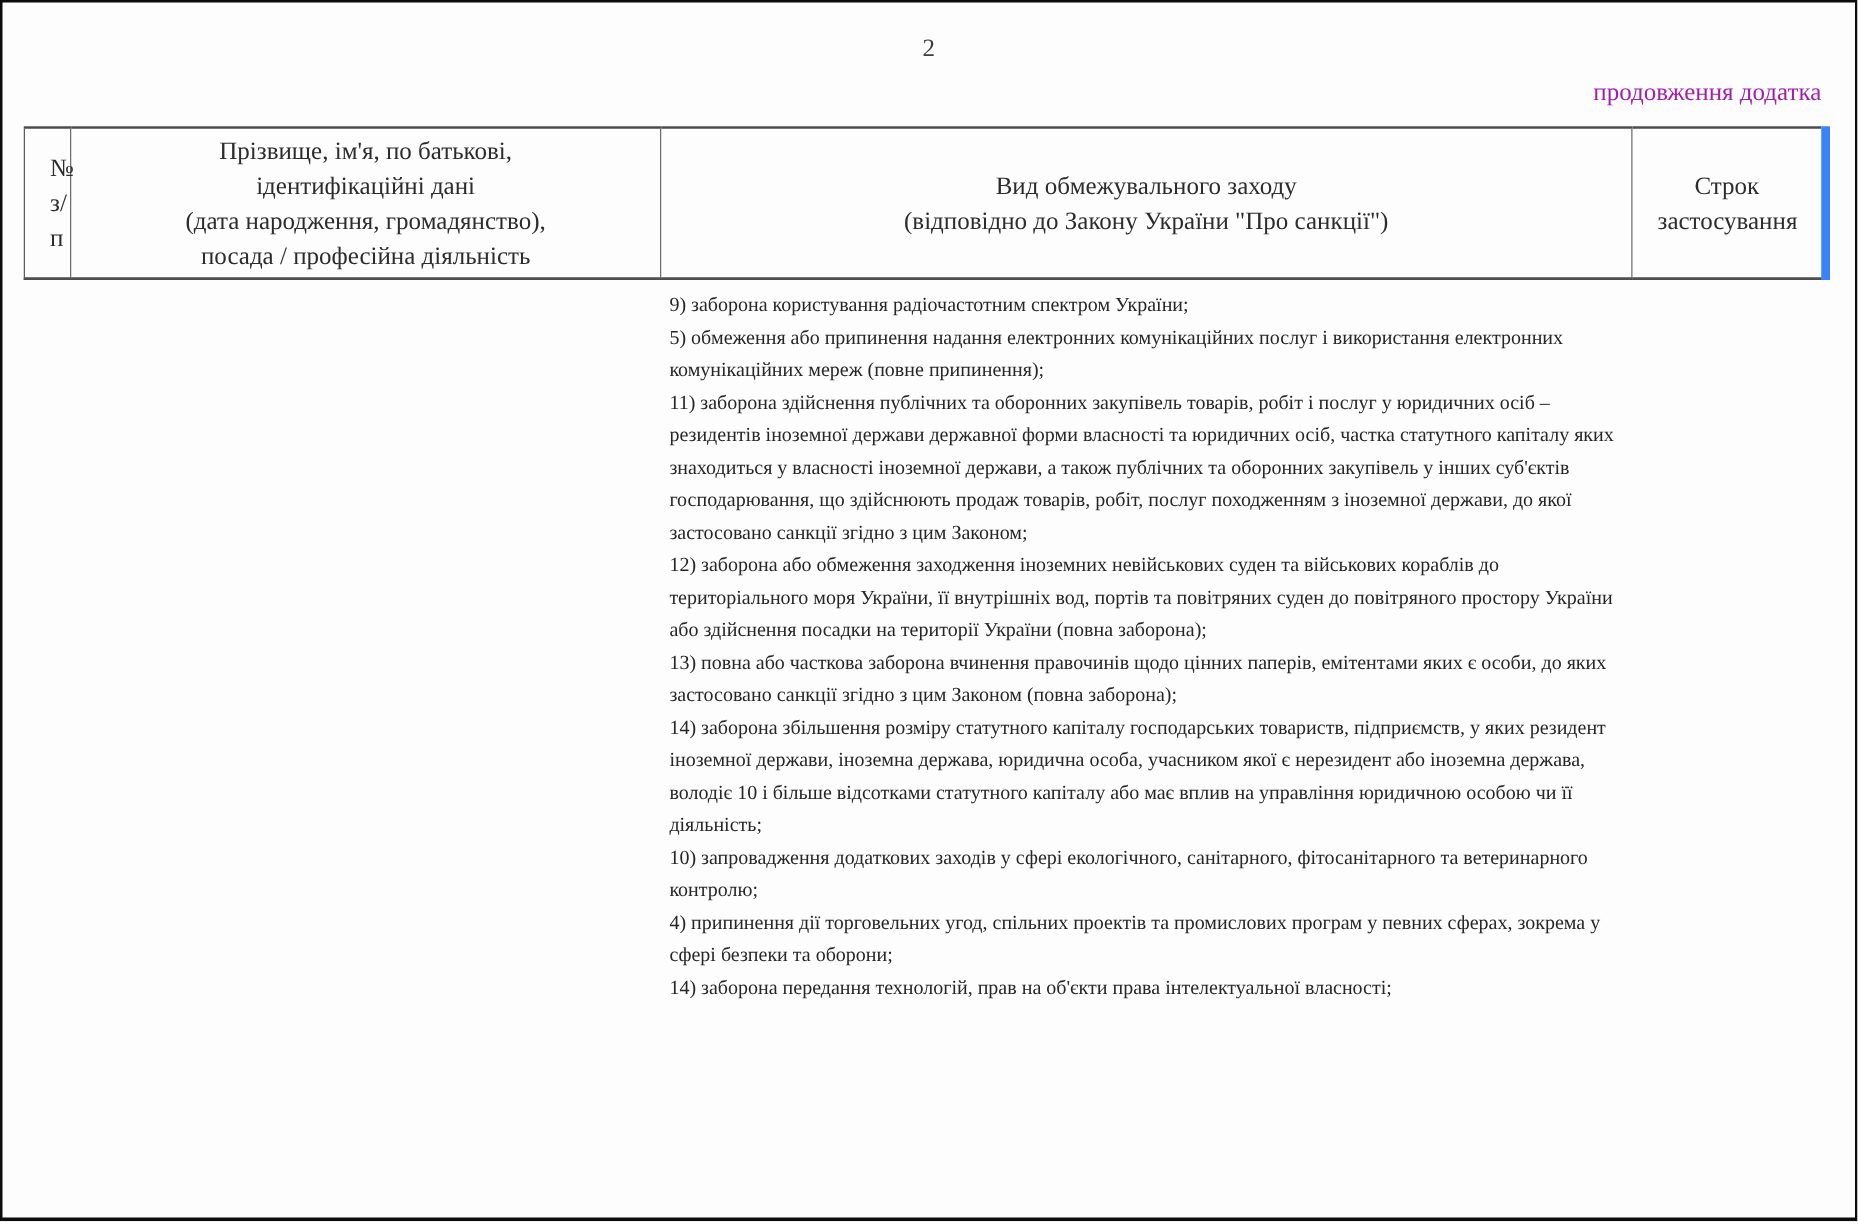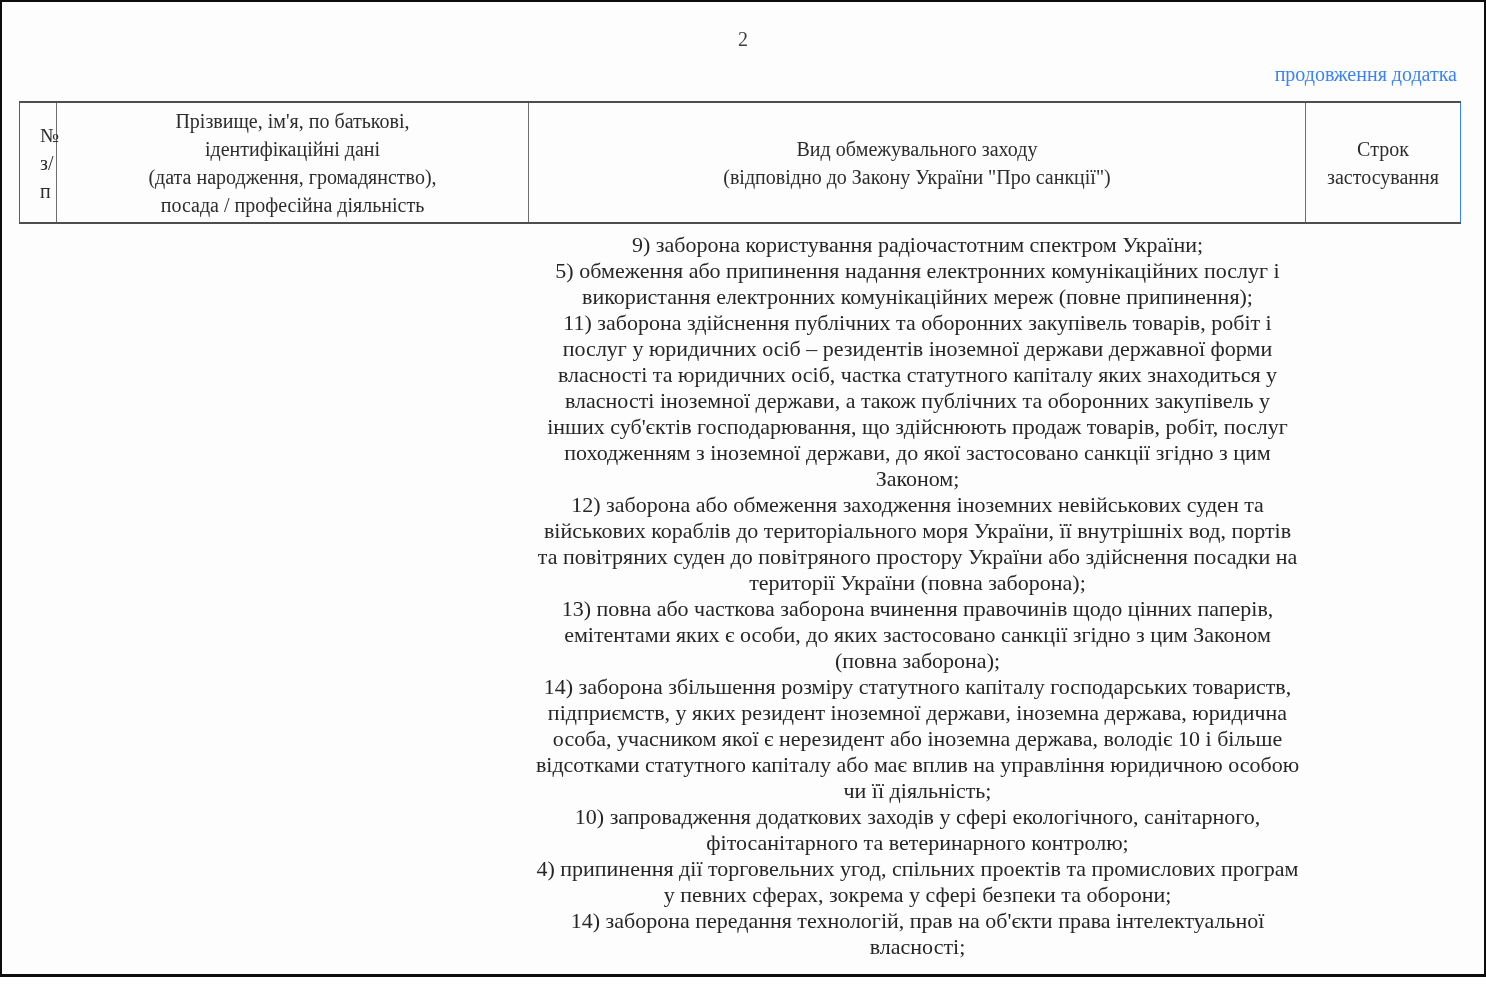--- a/index.html
+++ b/index.html
@@ -22,21 +22,21 @@
     text-align: center;
     font-size: 20px;
     line-height: 26px;
     color: #3d3d3d;
   }
   .continuation {
     padding: 9px 27px 0 0;
     text-align: right;
     font-size: 20px;
     line-height: 26px;
-    color: #3b82f6;
+    color: #a21caf;
   }
   table.sanctions {
     border-collapse: collapse;
     table-layout: fixed;
     width: 1441px;
     margin: 14px 0 0 17px;
     color: #2c2c2c;
   }
   table.sanctions thead th {
     box-sizing: border-box;
@@ -47,35 +47,35 @@
     border-bottom: 2px solid #4e4e4e;
     font-weight: normal;
     font-size: 20px;
     line-height: 28px;
     text-align: center;
     vertical-align: middle;
     white-space: pre-line;
     padding: 0 20px;
   }
   table.sanctions thead th:first-child { border-left: 1px solid #5e5e5e; }
-  table.sanctions thead th:last-child  { border-right: 1px solid #3b82f6; }
+  table.sanctions thead th:last-child  { border-right: 7px solid #3b82f6; }
   table.sanctions tbody td {
     border: none;
     vertical-align: top;
     height: 745px;
     padding: 0;
   }
   .measures {
     padding: 8px 6px 0 7px;
   }
   .measure-item {
     margin: 0;
-    font-size: 22px;
+    font-size: 16px;
     line-height: 26px;
-    text-align: center;
+    text-align: left;
     color: #262626;
   }
 </style>
 </head>
 <body>
 
 <div class="frame">
 
   <div class="page-number">2</div>
 

